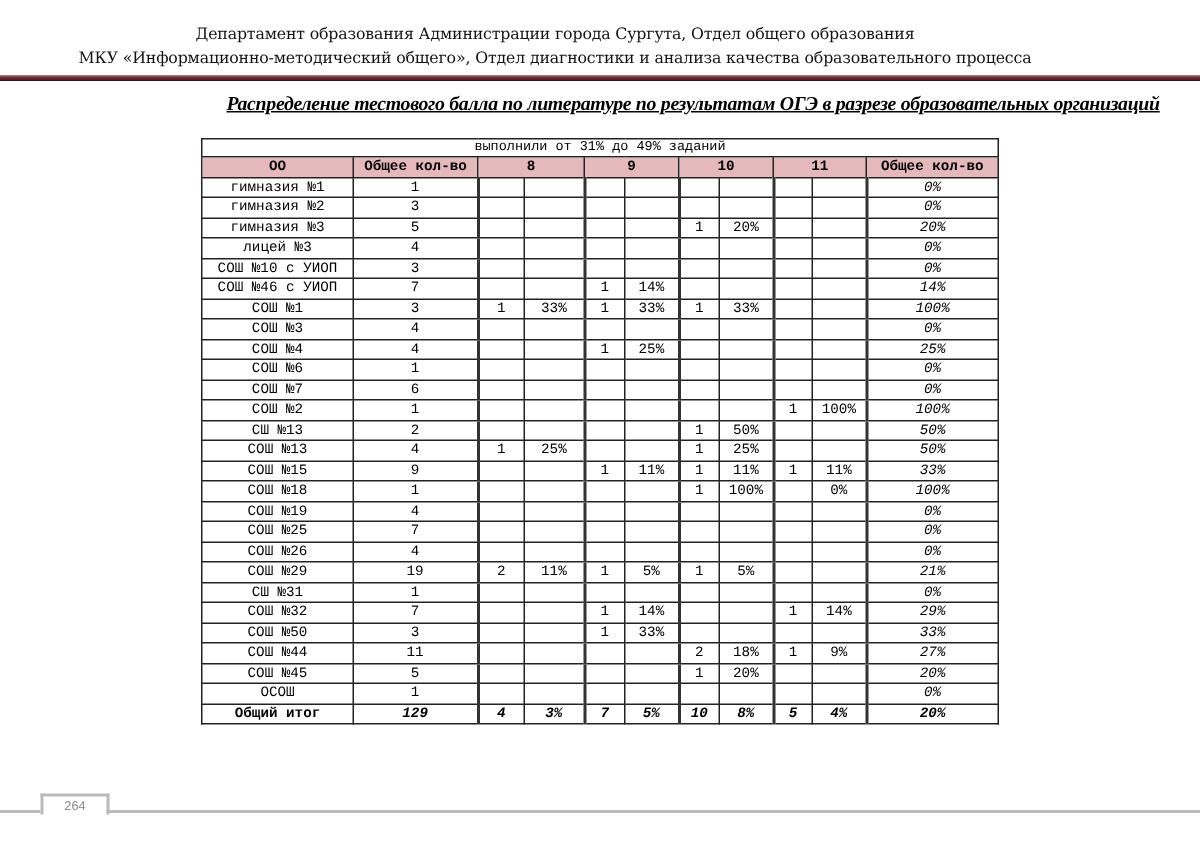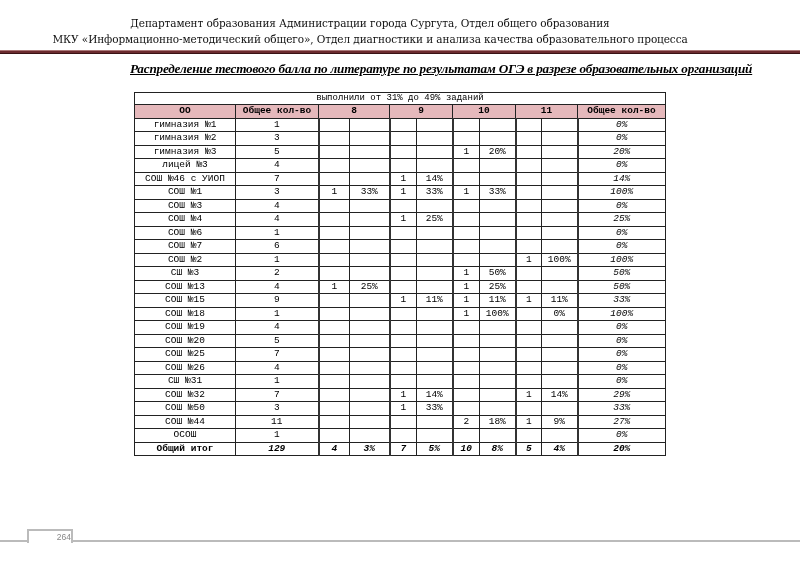--- a/index.html
+++ b/index.html
@@ -1,31 +1,31 @@
 <!DOCTYPE html>
 <html><head>
 <meta charset="utf-8">
 <style>
   html, body { margin: 0; padding: 0; }
   body { width: 800px; height: 566px; background: #ffffff; position: relative; overflow: hidden; font-family: "Liberation Serif", serif; color: #000; }
   .hdr { position: absolute; left: 0; width: 740px; text-align: center; font-family: "DejaVu Serif", serif; font-size: 10.5px; color: #111; letter-spacing: -0.1px; }
   .hdr1 { top: 17px; }
   .hdr2 { top: 33px; }
   .rule { position: absolute; left: 0; top: 50px; width: 800px; height: 4px; background: #6b2a2e; border-top: 1px solid #a77; border-bottom: 1px solid #3a1214; box-sizing: border-box; }
-  .title { position: absolute; left: 130px; top: 61px; width: 590px; white-space: nowrap; font-family: "Liberation Serif", serif; font-style: italic; font-weight: bold; font-size: 13.2px; text-decoration: underline; letter-spacing: -0.2px; }
+  .title { position: absolute; left: 151px; top: 61px; width: 590px; white-space: nowrap; font-family: "Liberation Serif", serif; font-style: italic; font-weight: bold; font-size: 13.2px; text-decoration: underline; letter-spacing: -0.2px; }
   table { position: absolute; left: 134px; top: 92px; border-collapse: collapse; table-layout: fixed; font-family: Liberation Mono, monospace; font-size: 9.5px; padding-left: 16px; }
   td, th { border: 1px solid #222; padding: 0; height: 12.5px; line-height: 12px; text-align: center; white-space: nowrap; overflow: hidden; }
   td.thick-l { border-left: 2px solid #333; }
   .subt td { font-size: 9px; height: 11px; line-height: 11px; }
   .head th { background: #e5b8bb; font-weight: bold; font-size: 9.5px; margin-left: 40px; }
   .pct { font-style: italic; }
   .total td { font-weight: bold; font-style: italic; }
   .total td.lbl { font-style: normal; }
   .footer-line { position: absolute; top: 540px; height: 2px; background: #bbb; }
-  .footer-tab { position: absolute; left: 27px; top: 529px; width: 42px; height: 12px; border: 2px solid #bbb; border-bottom: none; background: #fff; font-family: "Liberation Sans", sans-serif; font-size: 8.5px; color: #888; text-align: right; line-height: 13px; }
+  .footer-tab { position: absolute; left: 27px; top: 529px; width: 42px; height: 12px; border: 2px solid #bbb; border-bottom: none; background: #fff; font-family: "Liberation Sans", sans-serif; font-size: 8.5px; color: #888; text-align: center; line-height: 13px; }
 </style>
 </head>
 <body>
 
 <div class="hdr hdr1">Департамент образования Администрации города Сургута, Отдел общего образования</div>
 <div class="hdr hdr2">МКУ «Информационно-методический общего», Отдел диагностики и анализа качества образовательного процесса</div>
 <div class="rule"></div>
 
 <div class="title">Распределение тестового балла по литературе по результатам ОГЭ в разрезе образовательных организаций</div>
 
@@ -102,20 +102,33 @@
         <td></td>
         <td class="thick-l"></td>
         <td></td>
         <td class="thick-l"></td>
         <td></td>
         <td class="thick-l"></td>
         <td></td>
         <td class="thick-l pct">0%</td>
       </tr>
       <tr>
+        <td>СОШ №10 с УИОП</td>
+        <td>3</td>
+        <td class="thick-l"></td>
+        <td></td>
+        <td class="thick-l"></td>
+        <td></td>
+        <td class="thick-l"></td>
+        <td></td>
+        <td class="thick-l"></td>
+        <td></td>
+        <td class="thick-l pct">0%</td>
+      </tr>
+      <tr>
         <td>СОШ №46 с УИОП</td>
         <td>7</td>
         <td class="thick-l"></td>
         <td></td>
         <td class="thick-l">1</td>
         <td>14%</td>
         <td class="thick-l"></td>
         <td></td>
         <td class="thick-l"></td>
         <td></td>
@@ -193,21 +206,21 @@
         <td></td>
         <td class="thick-l"></td>
         <td></td>
         <td class="thick-l"></td>
         <td></td>
         <td class="thick-l">1</td>
         <td>100%</td>
         <td class="thick-l pct">100%</td>
       </tr>
       <tr>
-        <td>СШ №3</td>
+        <td>СШ №13</td>
         <td>2</td>
         <td class="thick-l"></td>
         <td></td>
         <td class="thick-l"></td>
         <td></td>
         <td class="thick-l">1</td>
         <td>50%</td>
         <td class="thick-l"></td>
         <td></td>
         <td class="thick-l pct">50%</td>
@@ -258,33 +271,20 @@
         <td></td>
         <td class="thick-l"></td>
         <td></td>
         <td class="thick-l"></td>
         <td></td>
         <td class="thick-l"></td>
         <td></td>
         <td class="thick-l pct">0%</td>
       </tr>
       <tr>
-        <td>СОШ №20</td>
-        <td>5</td>
-        <td class="thick-l"></td>
-        <td></td>
-        <td class="thick-l"></td>
-        <td></td>
-        <td class="thick-l"></td>
-        <td></td>
-        <td class="thick-l"></td>
-        <td></td>
-        <td class="thick-l pct">0%</td>
-      </tr>
-      <tr>
         <td>СОШ №25</td>
         <td>7</td>
         <td class="thick-l"></td>
         <td></td>
         <td class="thick-l"></td>
         <td></td>
         <td class="thick-l"></td>
         <td></td>
         <td class="thick-l"></td>
         <td></td>
@@ -297,20 +297,33 @@
         <td></td>
         <td class="thick-l"></td>
         <td></td>
         <td class="thick-l"></td>
         <td></td>
         <td class="thick-l"></td>
         <td></td>
         <td class="thick-l pct">0%</td>
       </tr>
       <tr>
+        <td>СОШ №29</td>
+        <td>19</td>
+        <td class="thick-l">2</td>
+        <td>11%</td>
+        <td class="thick-l">1</td>
+        <td>5%</td>
+        <td class="thick-l">1</td>
+        <td>5%</td>
+        <td class="thick-l"></td>
+        <td></td>
+        <td class="thick-l pct">21%</td>
+      </tr>
+      <tr>
         <td>СШ №31</td>
         <td>1</td>
         <td class="thick-l"></td>
         <td></td>
         <td class="thick-l"></td>
         <td></td>
         <td class="thick-l"></td>
         <td></td>
         <td class="thick-l"></td>
         <td></td>
@@ -347,20 +360,33 @@
         <td>11</td>
         <td class="thick-l"></td>
         <td></td>
         <td class="thick-l"></td>
         <td></td>
         <td class="thick-l">2</td>
         <td>18%</td>
         <td class="thick-l">1</td>
         <td>9%</td>
         <td class="thick-l pct">27%</td>
+      </tr>
+      <tr>
+        <td>СОШ №45</td>
+        <td>5</td>
+        <td class="thick-l"></td>
+        <td></td>
+        <td class="thick-l"></td>
+        <td></td>
+        <td class="thick-l">1</td>
+        <td>20%</td>
+        <td class="thick-l"></td>
+        <td></td>
+        <td class="thick-l pct">20%</td>
       </tr>
       <tr>
         <td>ОСОШ</td>
         <td>1</td>
         <td class="thick-l"></td>
         <td></td>
         <td class="thick-l"></td>
         <td></td>
         <td class="thick-l"></td>
         <td></td>

